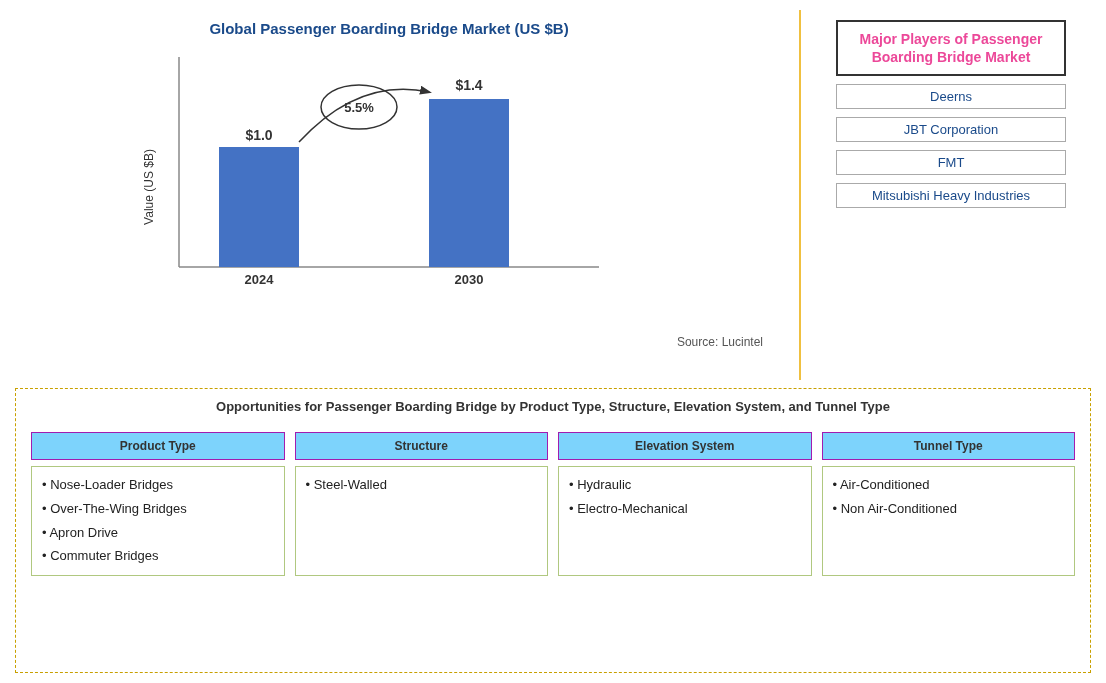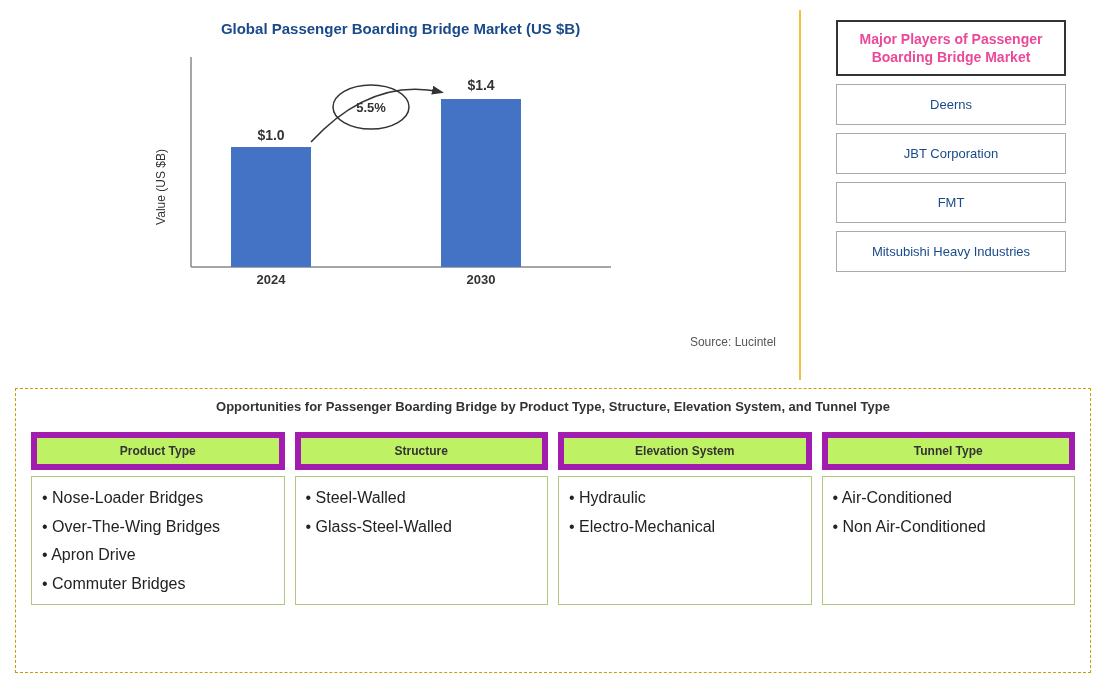--- a/index.html
+++ b/index.html
@@ -29,38 +29,37 @@
     }
 
     
     .chart-area {
       flex: 1;
       display: flex;
       flex-direction: column;
       align-items: center;
       position: relative;
       border-right: 2px solid #f0c040;
-      padding-right: 13px;
+      padding-right: 36px;
     }
 
     .chart-title {
       font-size: 15px;
       font-weight: bold;
       color: #1a4a8a;
       text-align: center;
       margin-top: 10px;
       margin-bottom: 10px;
     }
 
     .source-text {
       align-self: flex-end;
       font-size: 12px;
       color: #555;
       margin-top: 8px;
-      margin-right: 10px;
     }
 
     
     .right-panel {
       width: 280px;
       display: flex;
       flex-direction: column;
       align-items: center;
       gap: 8px;
       padding: 10px 5px;
@@ -72,21 +71,21 @@
       text-align: center;
       font-size: 14px;
       font-weight: bold;
       color: #ec4899;
       width: 230px;
       line-height: 1.3;
     }
 
     .player-item {
       border: 1px solid #aaa;
-      padding: 12px 12px;
+      padding: 4px 12px;
       text-align: center;
       font-size: 13px;
       color: #1a4a8a;
       width: 230px;
     }
 
     
     .bottom-section {
       border: 1.5px dashed #c8a000;
       margin-top: 8px;
@@ -109,41 +108,41 @@
     }
 
     .category-col {
       flex: 1;
       display: flex;
       flex-direction: column;
       gap: 6px;
     }
 
     .category-header {
-      background-color: #bef264;
+      background-color: #7dd3fc;
       color: #333;
       font-weight: bold;
       font-size: 12px;
       text-align: center;
       padding: 6px 4px;
-      border: 6px solid #a21caf;
+      border: 1px solid #a21caf;
     }
 
     .category-items {
       display: flex;
       flex-direction: column;
       gap: 3px;
       border: 1px solid #b0c880;
       padding: 8px 10px;
       background: #fff;
       flex: 1;
     }
 
     .category-item {
-      font-size: 16px;
+      font-size: 13px;
       color: #222;
       line-height: 1.6;
     }
 
     .category-item::before {
       content: "• ";
     }
   </style>
 </head>
 <body>
@@ -208,21 +207,20 @@
           <div class="category-item">Over-The-Wing Bridges</div>
           <div class="category-item">Apron Drive</div>
           <div class="category-item">Commuter Bridges</div>
         </div>
       </div>
 
       <div class="category-col">
         <div class="category-header">Structure</div>
         <div class="category-items">
           <div class="category-item">Steel-Walled</div>
-          <div class="category-item">Glass-Steel-Walled</div>
         </div>
       </div>
 
       <div class="category-col">
         <div class="category-header">Elevation System</div>
         <div class="category-items">
           <div class="category-item">Hydraulic</div>
           <div class="category-item">Electro-Mechanical</div>
         </div>
       </div>

